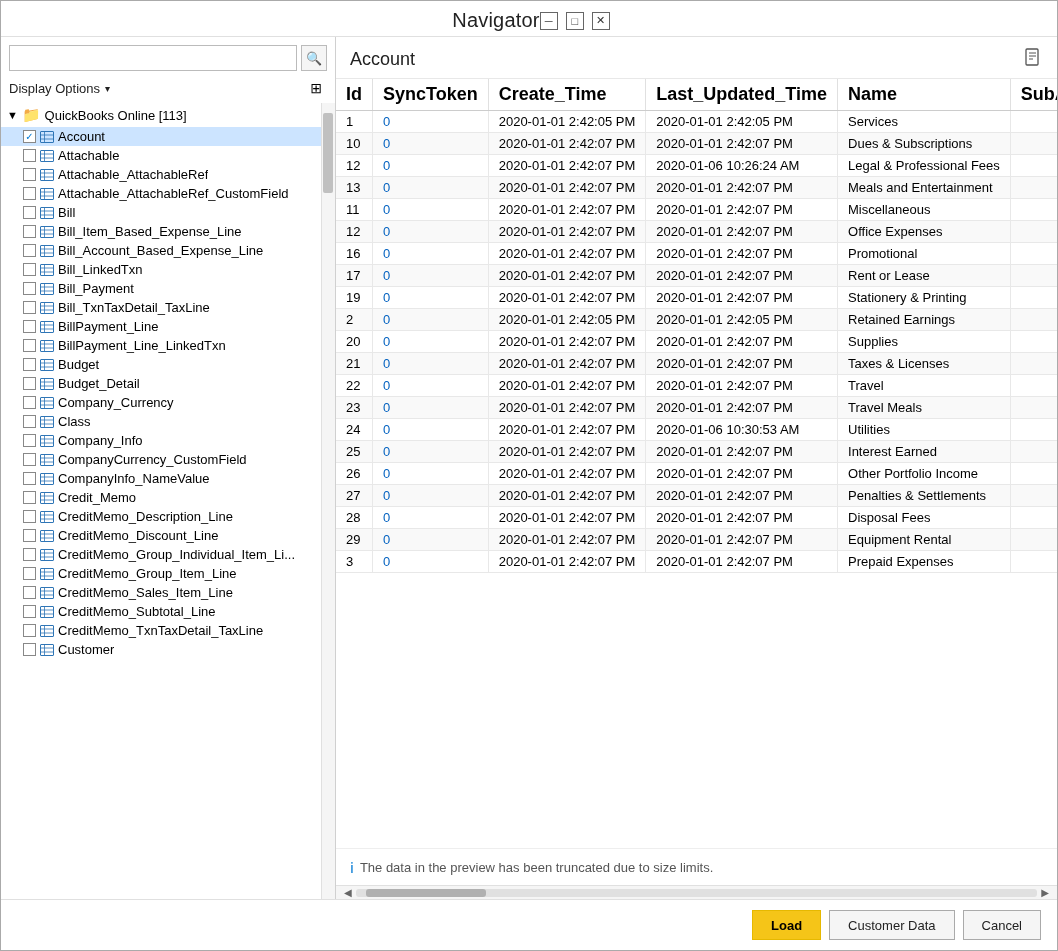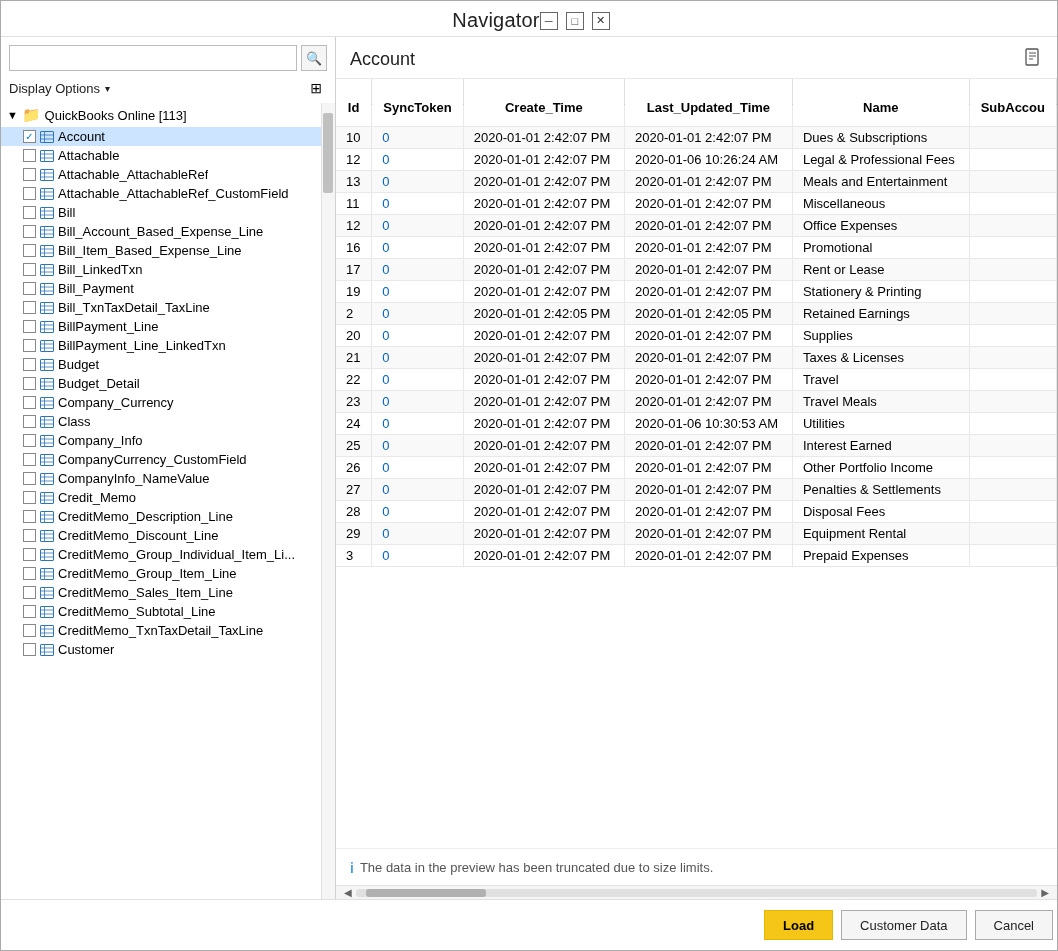--- a/index.html
+++ b/index.html
@@ -79,42 +79,42 @@
       padding: 10px 14px 6px 14px; display: flex; align-items: center; justify-content: space-between;
       border-bottom: 1px solid #e8e8e8;
     }
     .account-title { font-size: 18px; font-weight: 400; color: #222; }
     .account-icon { font-size: 20px; color: #555; }
     .table-container { flex: 1; overflow: hidden; display: flex; flex-direction: column; }
     .table-wrapper { flex: 1; overflow: auto; }
     table { border-collapse: collapse; font-size: 13px; width: 100%; min-width: 700px; }
     thead tr { background: #fff; }
     thead th {
-      text-align: center; padding: 5px 10px; border-bottom: 1px solid #ccc; border-right: 1px solid #e0e0e0;
-      font-weight: 600; font-size: 13px; white-space: nowrap; position: sticky; top: 16px; background: #fff; z-index: 1;
+      text-align: left; padding: 5px 10px; border-bottom: 1px solid #ccc; border-right: 1px solid #e0e0e0;
+      font-weight: 600; font-size: 18px; white-space: nowrap; position: sticky; top: 0; background: #fff; z-index: 1;
     }
     tbody tr { border-bottom: 1px solid #e8e8e8; }
     tbody tr:nth-child(even) { background: #f9f9f9; }
     tbody td { padding: 3px 10px; border-right: 1px solid #e8e8e8; white-space: nowrap; font-size: 13px; }
     tbody td.num { color: #0563C1; }
     .truncate-notice {
       padding: 8px 14px; font-size: 13px; color: #555; display: flex; align-items: center; gap: 6px;
       border-top: 1px solid #eee;
     }
     .info-icon { color: #0078d4; font-size: 15px; }
     .h-scroll-bar {
       height: 14px; background: #f5f5f5; border-top: 1px solid #e0e0e0;
       display: flex; align-items: center; padding: 0 4px;
     }
     .h-scroll-arrow { font-size: 10px; color: #666; cursor: pointer; padding: 0 4px; }
     .h-scroll-track { flex: 1; height: 8px; background: #e0e0e0; border-radius: 3px; position: relative; }
     .h-scroll-thumb { width: 120px; height: 8px; background: #b0b0b0; border-radius: 3px; position: absolute; left: 10px; }
     .footer-bar {
       display: flex; align-items: center; justify-content: flex-end; gap: 8px;
-      padding: 10px 4px; border-top: 1px solid #e0e0e0; background: #fff; flex-shrink: 0;
+      padding: 10px 16px; border-top: 1px solid #e0e0e0; background: #fff; flex-shrink: 0;
     }
     .btn {
       height: 30px; padding: 0 18px; font-size: 13px; border: 1px solid #aaa;
       cursor: pointer; background: #f5f5f5; color: #222;
     }
     .btn.primary { background: #f5c518; border-color: #e6b800; font-weight: 600; color: #000; }
   </style>
 </head>
 <body>
 
@@ -220,33 +220,33 @@
               <div class="tree-item">
                 <span class="cb"></span>
                 <span class="table-icon">
                   <svg width="14" height="12" viewBox="0 0 14 12" fill="none">
                     <rect x="0.5" y="0.5" width="13" height="11" rx="0.5" stroke="#2e75b6" stroke-width="1" fill="none"></rect>
                     <line x1="0.5" y1="4" x2="13.5" y2="4" stroke="#2e75b6" stroke-width="0.8"></line>
                     <line x1="0.5" y1="8" x2="13.5" y2="8" stroke="#2e75b6" stroke-width="0.8"></line>
                     <line x1="4.5" y1="0.5" x2="4.5" y2="11.5" stroke="#2e75b6" stroke-width="0.8"></line>
                   </svg>
                 </span>
+                <span class="item-label">Bill_Item_Based_Expense_Line</span>
+              </div>
+              <div class="tree-item">
+                <span class="cb"></span>
+                <span class="table-icon">
+                  <svg width="14" height="12" viewBox="0 0 14 12" fill="none">
+                    <rect x="0.5" y="0.5" width="13" height="11" rx="0.5" stroke="#2e75b6" stroke-width="1" fill="none"></rect>
+                    <line x1="0.5" y1="4" x2="13.5" y2="4" stroke="#2e75b6" stroke-width="0.8"></line>
+                    <line x1="0.5" y1="8" x2="13.5" y2="8" stroke="#2e75b6" stroke-width="0.8"></line>
+                    <line x1="4.5" y1="0.5" x2="4.5" y2="11.5" stroke="#2e75b6" stroke-width="0.8"></line>
+                  </svg>
+                </span>
                 <span class="item-label">Bill_Account_Based_Expense_Line</span>
-              </div>
-              <div class="tree-item">
-                <span class="cb"></span>
-                <span class="table-icon">
-                  <svg width="14" height="12" viewBox="0 0 14 12" fill="none">
-                    <rect x="0.5" y="0.5" width="13" height="11" rx="0.5" stroke="#2e75b6" stroke-width="1" fill="none"></rect>
-                    <line x1="0.5" y1="4" x2="13.5" y2="4" stroke="#2e75b6" stroke-width="0.8"></line>
-                    <line x1="0.5" y1="8" x2="13.5" y2="8" stroke="#2e75b6" stroke-width="0.8"></line>
-                    <line x1="4.5" y1="0.5" x2="4.5" y2="11.5" stroke="#2e75b6" stroke-width="0.8"></line>
-                  </svg>
-                </span>
-                <span class="item-label">Bill_Item_Based_Expense_Line</span>
               </div>
               <div class="tree-item">
                 <span class="cb"></span>
                 <span class="table-icon">
                   <svg width="14" height="12" viewBox="0 0 14 12" fill="none">
                     <rect x="0.5" y="0.5" width="13" height="11" rx="0.5" stroke="#2e75b6" stroke-width="1" fill="none"></rect>
                     <line x1="0.5" y1="4" x2="13.5" y2="4" stroke="#2e75b6" stroke-width="0.8"></line>
                     <line x1="0.5" y1="8" x2="13.5" y2="8" stroke="#2e75b6" stroke-width="0.8"></line>
                     <line x1="4.5" y1="0.5" x2="4.5" y2="11.5" stroke="#2e75b6" stroke-width="0.8"></line>
                   </svg>

